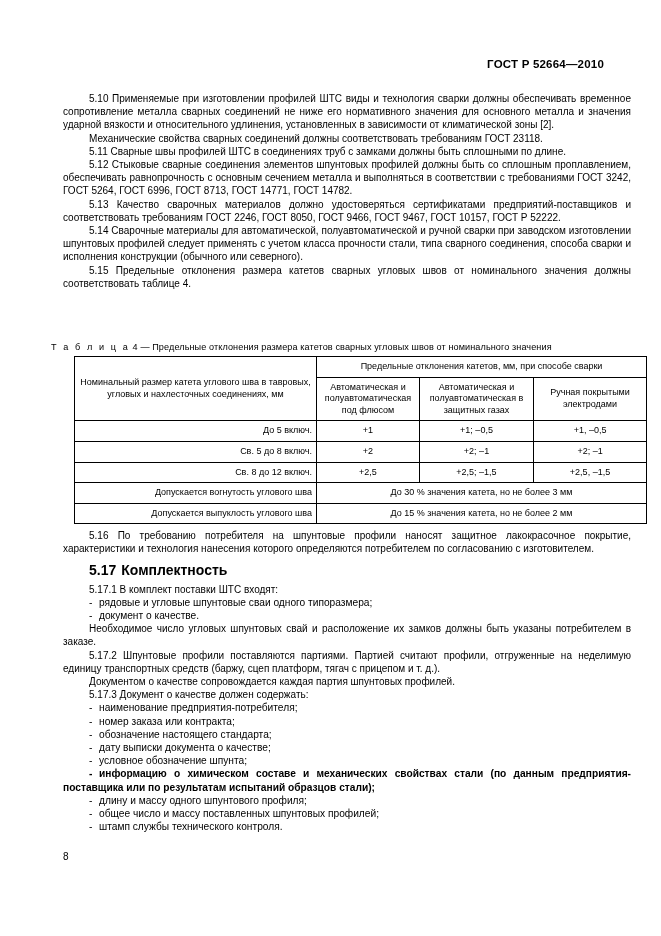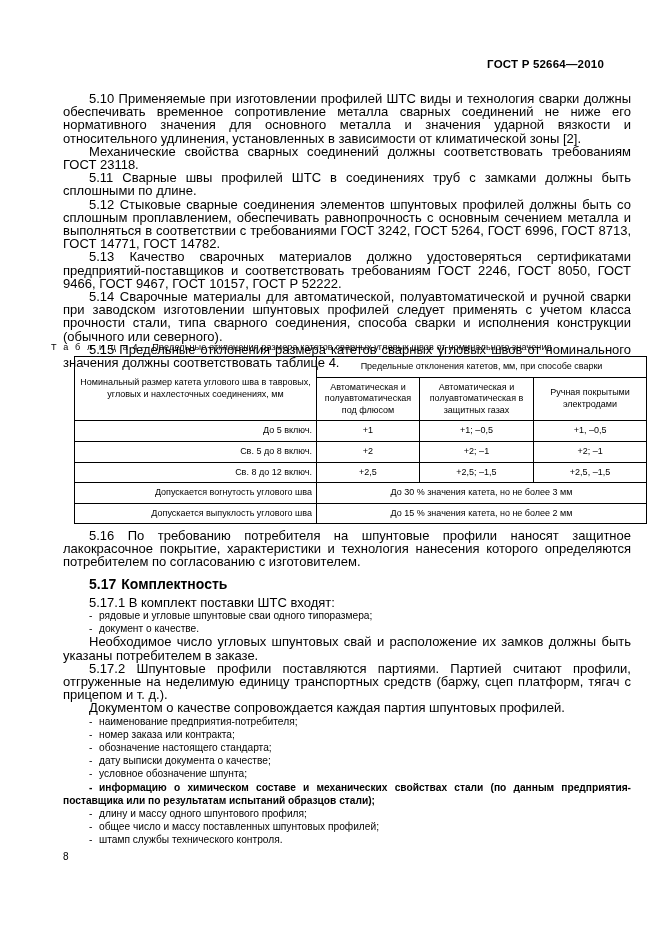--- a/index.html
+++ b/index.html
@@ -34,21 +34,21 @@
   }
   
   .content {
     position: absolute;
     left: 47px;
     top: 92px;
     width: 568px;
   }
   p.para {
     margin: 0;
-    font-size: 13px;
+    font-size: 10px;
     line-height: 13.2px;
     text-align: justify;
     text-justify: inter-word;
     hyphens: none;
   }
   p.ind {
     text-indent: 26px;
   }
   .sect-head {
     margin: 0;
@@ -242,20 +242,21 @@
     <p class="para ind">5.17.1  В комплект поставки ШТС входят:</p>
 
     <ul class="dashlist">
       <li><span class="dash">-</span><span class="cont">рядовые и угловые шпунтовые сваи одного типоразмера;</span></li>
       <li><span class="dash">-</span><span class="cont">документ о качестве.</span></li>
     </ul>
 
     <p class="para ind">Необходимое число угловых шпунтовых свай и расположение их замков должны быть указаны потребителем в заказе.</p>
     <p class="para ind">5.17.2  Шпунтовые профили поставляются партиями. Партией считают профили, отгруженные на неделимую единицу транспортных средств (баржу, сцеп платформ, тягач с прицепом и т. д.).</p>
     <p class="para ind">Документом о качестве сопровождается каждая партия шпунтовых профилей.</p>
+    <p class="para ind">5.17.3  Документ о качестве должен содержать:</p>
 
     <ul class="dashlist">
       <li><span class="dash">-</span><span class="cont">наименование предприятия-потребителя;</span></li>
       <li><span class="dash">-</span><span class="cont">номер заказа или контракта;</span></li>
       <li><span class="dash">-</span><span class="cont">обозначение настоящего стандарта;</span></li>
       <li><span class="dash">-</span><span class="cont">дату выписки документа о качестве;</span></li>
       <li><span class="dash">-</span><span class="cont">условное обозначение шпунта;</span></li>
       <li class="hang"><span class="dash">-</span><span class="body">информацию о химическом составе и механических свойствах стали (по данным предприятия-поставщика или по результатам испытаний образцов стали);</span></li>
       <li><span class="dash">-</span><span class="cont">длину и массу одного шпунтового профиля;</span></li>
       <li><span class="dash">-</span><span class="cont">общее число и массу поставленных шпунтовых профилей;</span></li>

